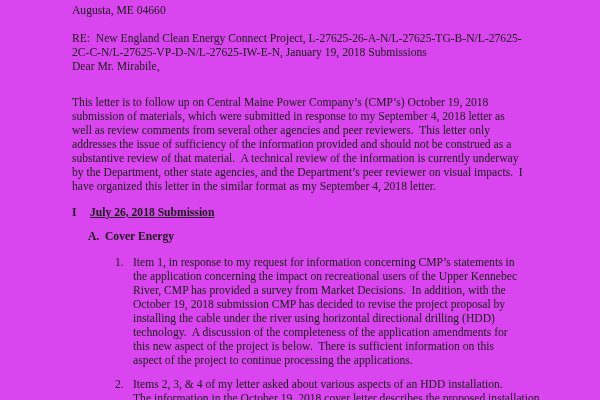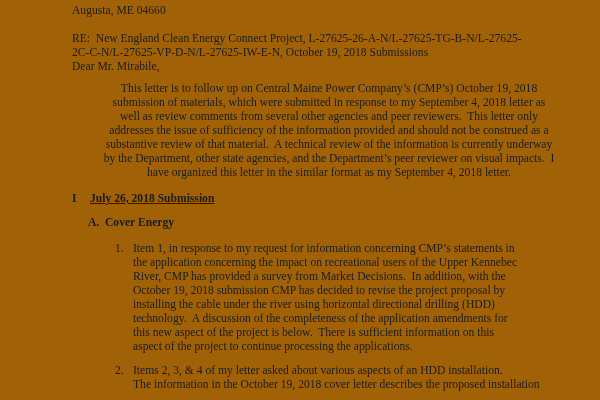--- a/index.html
+++ b/index.html
@@ -4,21 +4,21 @@
 <style>
   html, body {
     margin: 0;
     padding: 0;
     background: #e8e8e8;
   }
   .page {
     position: relative;
     width: 600px;
     height: 400px;
-    background: #a16207;
+    background: #d946ef;
     overflow: hidden;
     box-sizing: border-box;
     padding: 0 14px 0 72px;
     font-family: "Liberation Serif", "DejaVu Serif", serif;
     font-size: 11.6px;
     line-height: 14px;
     color: #1b1b1b;
     -webkit-font-smoothing: antialiased;
   }
   .textline { white-space: pre-wrap; }
@@ -27,21 +27,21 @@
     height: 4px;
     overflow: hidden;
   }
   .clip-top .inner {
     display: block;
     margin-top: -10px;
   }
   .addr-line { height: 14px; }
   .re-block { margin-top: 14px; }
   .salutation { }
-  .intro { margin-top: 8px; text-align: center; }
+  .intro { margin-top: 22px; }
   .section-heading {
     margin-top: 12px;
     font-weight: bold;
     display: flex;
   }
   .section-numeral {
     width: 18px;
     flex: none;
   }
   .section-title { text-decoration: underline; }
@@ -77,21 +77,21 @@
 
 <div class="page">
 
   <div class="clip-top">
     <span class="inner textline">83 Edison Drive</span>
   </div>
 
   <div class="addr-line textline">Augusta, ME 04660</div>
 
   <div class="re-block textline">RE:  New England Clean Energy Connect Project, L-27625-26-A-N/L-27625-TG-B-N/L-27625-
-2C-C-N/L-27625-VP-D-N/L-27625-IW-E-N, October 19, 2018 Submissions</div>
+2C-C-N/L-27625-VP-D-N/L-27625-IW-E-N, January 19, 2018 Submissions</div>
 
   <div class="salutation textline">Dear Mr. Mirabile,</div>
 
   <div class="intro textline">This letter is to follow up on Central Maine Power Company’s (CMP’s) October 19, 2018
 submission of materials, which were submitted in response to my September 4, 2018 letter as
 well as review comments from several other agencies and peer reviewers.  This letter only
 addresses the issue of sufficiency of the information provided and should not be construed as a
 substantive review of that material.  A technical review of the information is currently underway
 by the Department, other state agencies, and the Department’s peer reviewer on visual impacts.  I
 have organized this letter in the similar format as my September 4, 2018 letter.</div>

